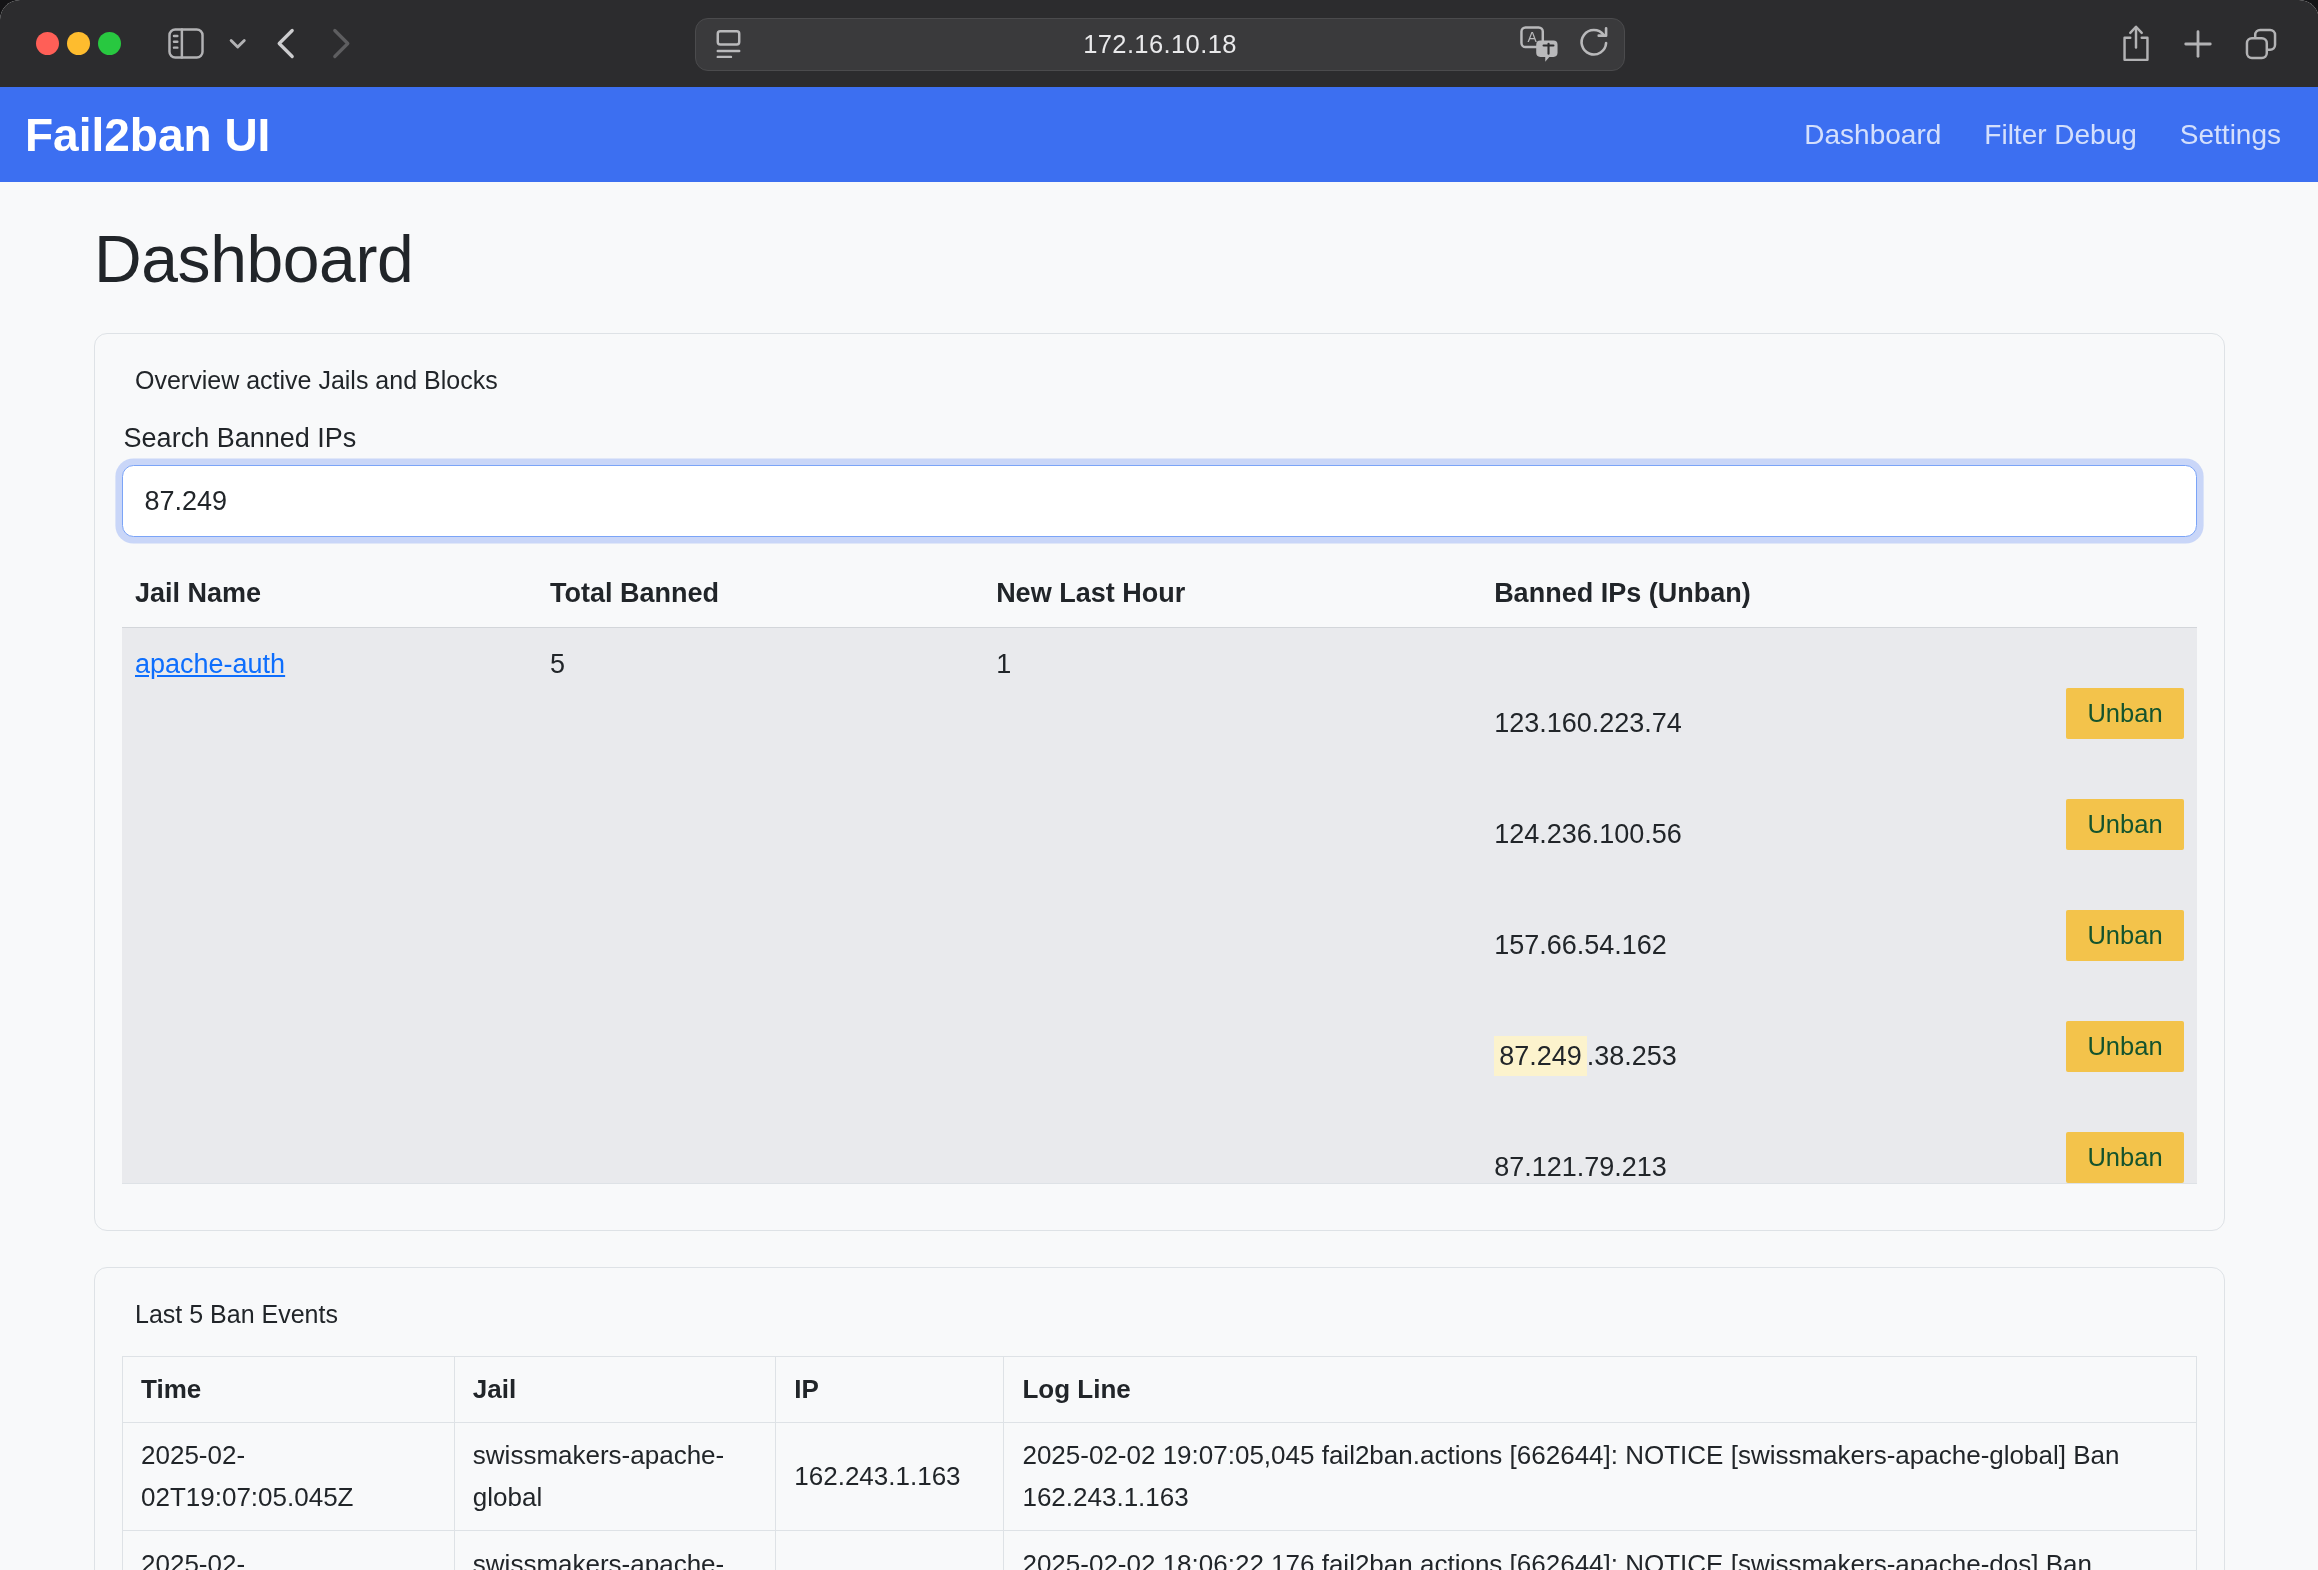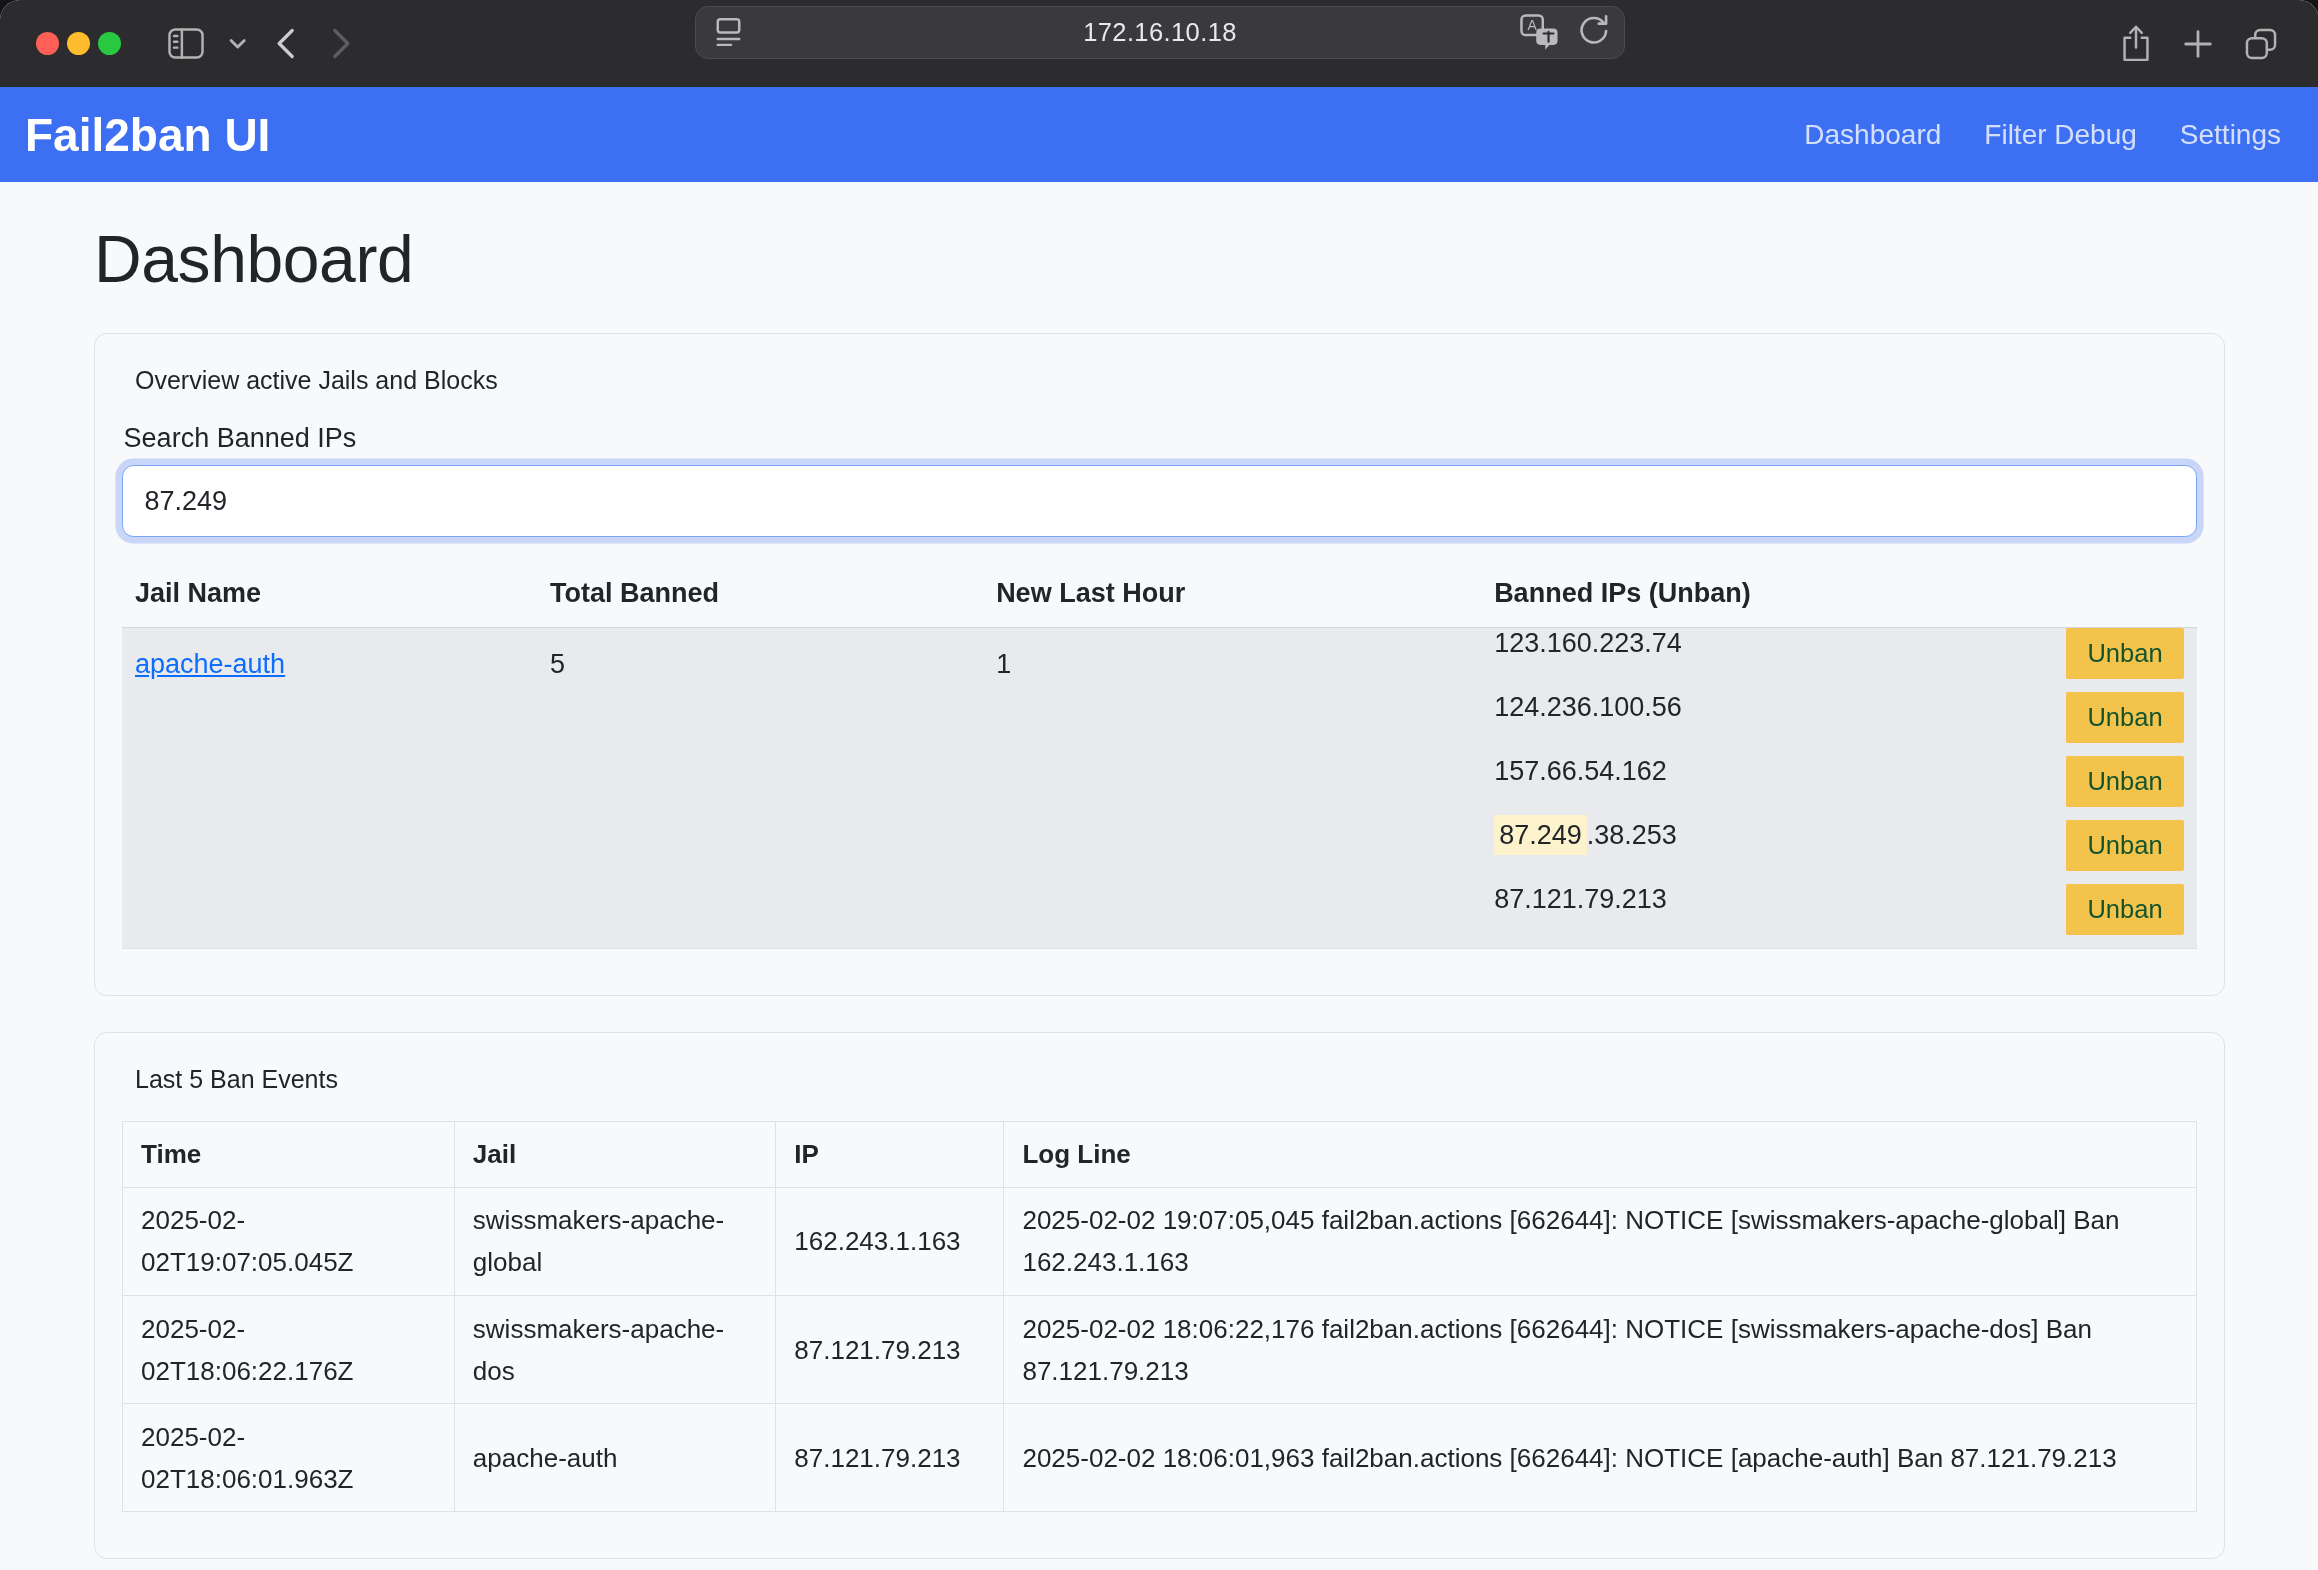--- a/index.html
+++ b/index.html
@@ -18,21 +18,21 @@
   .light.red    { background:var(--traffic-red,#ff5f57); }
   .light.yellow { background:var(--traffic-yellow,#febc2e); }
   .light.green  { background:var(--traffic-green,#28c840); }
 
   .tb-group { display:flex; align-items:center; gap:21.4px; margin-left:46px; color:#b2b2b4; }
   .tb-btn { display:flex; align-items:center; justify-content:center; background:none; border:none; color:inherit; cursor:pointer; }
   .tb-btn.bright { color:#cdcdcf; }
   .tb-btn.dim { color:#5e5e60; }
   .tb-btn svg { stroke:currentColor; fill:none; stroke-linecap:round; stroke-linejoin:round; }
 
-  .url-field { position:absolute; left:695px; top:6px; width:930px; height:53px;
+  .url-field { position:absolute; left:695px; top:18px; width:930px; height:53px;
                background:#3a3a3c; border:1.6px solid #4b4b4d; border-radius:13px;
                display:flex; align-items:center; color:#b9b9bb; cursor:text; }
   .url-field .left-ico { position:absolute; left:16.4px; display:flex; }
   .url-field .right-icos { position:absolute; right:13px; display:flex; gap:15px; align-items:center; }
   .url-text { width:100%; text-align:center; color:#e9e9eb; font-size:25.5px; letter-spacing:0.4px; }
   .url-field svg { stroke:currentColor; fill:none; stroke-linecap:round; stroke-linejoin:round; }
 
   .tb-right { margin-left:auto; display:flex; gap:26px; align-items:center; color:#b2b2b4; }
 
   
@@ -60,21 +60,21 @@
   
   .jails-table { width:100%; border-collapse:collapse; margin-top:23px; font-size:27px; }
   .jails-table th { text-align:left; font-weight:700; padding:18px 13px;
                     border-bottom:1.6px solid #d3d6da; }
   .jails-table td { background:var(--stripe-gray,#e9eaed); vertical-align:top;
                     border-bottom:1.6px solid var(--border-gray,#dee2e6); }
   .jails-table td.pad { padding:21.4px 13px; }
   .jails-table td.ips-cell { padding:0 13px; }
   .jail-link { color:var(--link-blue,#0d6efd); text-decoration:underline; }
   .ip-list { list-style:none; }
-  .ip-list li { height:64px; display:flex; align-items:flex-start; justify-content:space-between; }
+  .ip-list li { height:64px; display:flex; align-items:flex-end; justify-content:space-between;margin-top:47px; }
   .ip-text { font-size:27px; color:#212529; }
   .ip-text mark { background:var(--mark-yellow,#fcf3cd); padding:5px 5px; color:inherit; }
   .ip-text mark:empty { display:none; }
   .btn-unban { background:var(--warning-yellow,#f3c34b); border:none; border-radius:2px;
                height:51px; padding:0 21.4px; font-size:25.5px; color:#14532d;
                font-family:inherit; cursor:pointer; }
 
   
   .events-table { width:100%; border-collapse:collapse; margin-top:27px; font-size:26px;
                   table-layout:fixed; }

